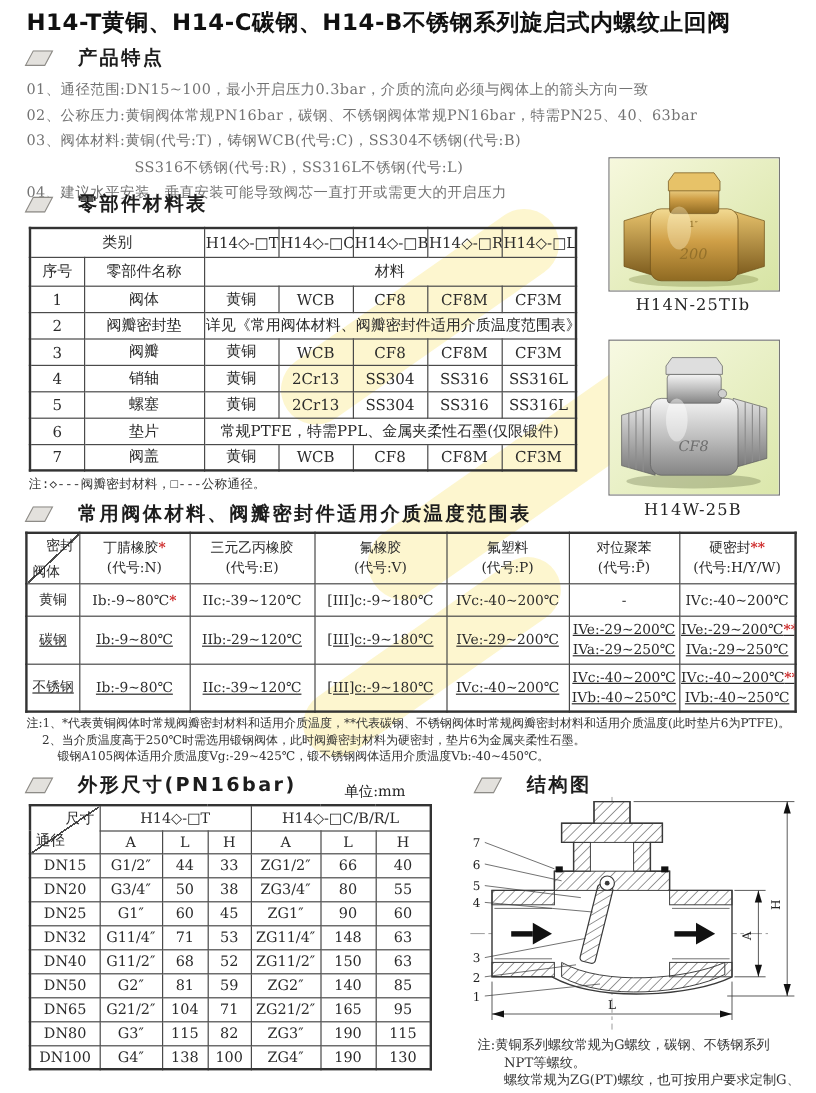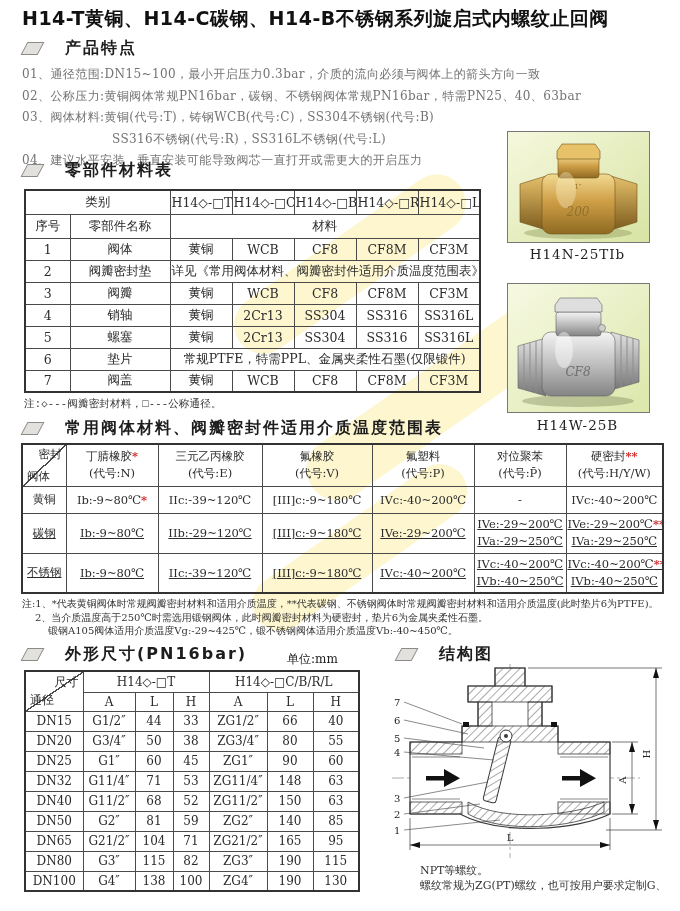--- a/index.html
+++ b/index.html
@@ -544,17 +544,18 @@
     <g stroke="#3a3a3a" stroke-width=".7">
       <line x1="22" y1="154" x2="22" y2="186"></line>
       <line x1="222" y1="154" x2="222" y2="186"></line>
       <line x1="22" y1="181" x2="222" y2="181"></line>
     </g>
     <polygon points="22,181 32,178 32,184" fill="#111"></polygon>
     <polygon points="222,181 212,178 212,184" fill="#111"></polygon>
     <text x="122" y="177" font-size="10" fill="#222" text-anchor="middle">L</text>
   </svg>
   <div class="abs struct-note">
+    <div>注:黄铜系列螺纹常规为G螺纹，碳钢、不锈钢系列</div>
     <div class="ind">NPT等螺纹。</div>
     <div class="ind">螺纹常规为ZG(PT)螺纹，也可按用户要求定制G、</div>
   </div>
 
 </div>
 
 </body></html>

